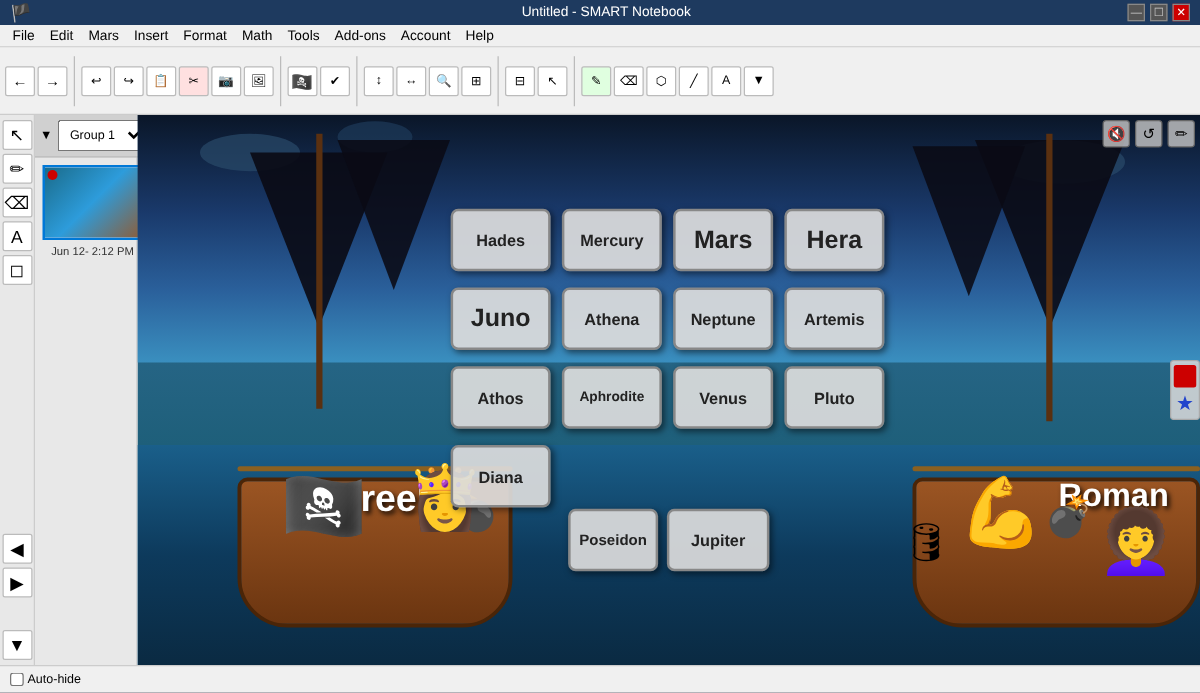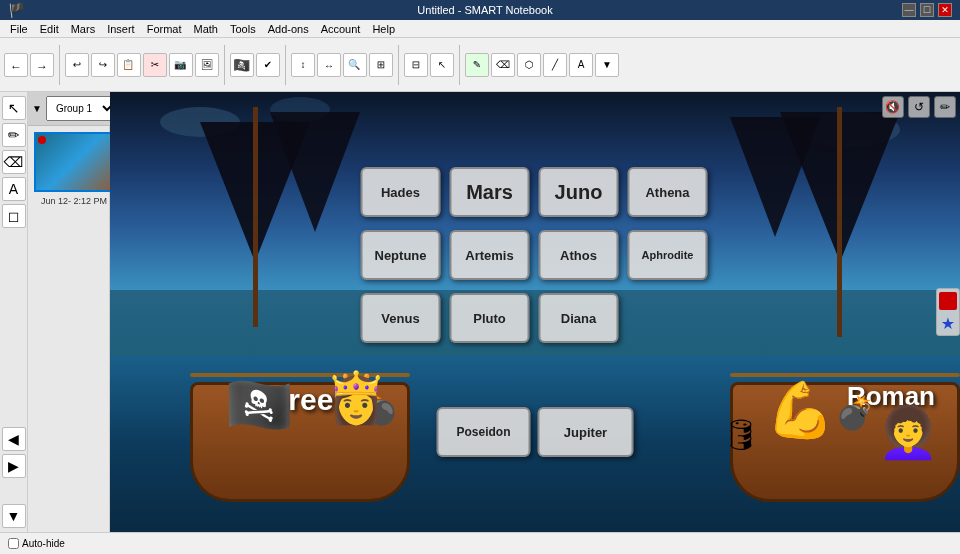--- a/index.html
+++ b/index.html
@@ -202,38 +202,40 @@
         <div style="position:absolute; left:250px; bottom:105px; font-size:32px; z-index:4; transform:scaleX(-1);">💣</div>
 
         <div style="position:absolute; right:85px; bottom:100px; font-size:32px; z-index:4;">💣</div>
 
         <div style="position:absolute; bottom:155px; left:80px; width:220px; height:4px; background:#8b6020; border-radius:2px;"></div>
         <div style="position:absolute; bottom:155px; right:0; width:230px; height:4px; background:#8b6020; border-radius:2px;"></div>
 
         <div style="position:absolute; top:75px; left:50%; transform:translateX(-50%); display:grid; grid-template-columns:repeat(4, 82px); grid-template-rows:repeat(4, 56px); gap:7px; z-index:10;">
 
           <div class="game-btn">Hades</div>
+          <div class="game-btn">Mercury</div>
           <div class="game-btn large">Mars</div>
 
+          <div class="game-btn large">Hera</div>
           <div class="game-btn large">Juno</div>
           <div class="game-btn">Athena</div>
           <div class="game-btn">Neptune</div>
 
           <div class="game-btn">Artemis</div>
           <div class="game-btn">Athos</div>
           <div class="game-btn" style="font-size:11px;">Aphrodite</div>
           <div class="game-btn">Venus</div>
 
           <div class="game-btn">Pluto</div>
           <div class="game-btn">Diana</div>
         </div>
 
         <div style="position:absolute; top:315px; left:50%; transform:translateX(-50%); display:flex; gap:7px; z-index:10;">
-          <div class="game-btn" style="width:94px; height:50px; font-size:12px;">Poseidon</div>
-          <div class="game-btn" style="width:96px; height:50px;">Jupiter</div>
+          <div class="game-btn" style="width:72px; height:50px; font-size:12px;">Poseidon</div>
+          <div class="game-btn" style="width:82px; height:50px;">Jupiter</div>
         </div>
 
         <div class="game-tools">
           <div class="game-tool-btn" title="Mute">🔇</div>
           <div class="game-tool-btn" title="Refresh">↺</div>
           <div class="game-tool-btn" title="Pen">✏</div>
         </div>
 
         <div style="position:absolute; right:0; top:50%; transform:translateY(-50%); display:flex; flex-direction:column; gap:4px; background:rgba(220,220,220,0.85); border:1px solid #aaa; border-radius:3px; padding:3px 2px;">
           <div style="width:18px; height:18px; background:#cc0000; cursor:pointer; border-radius:2px;"></div>

